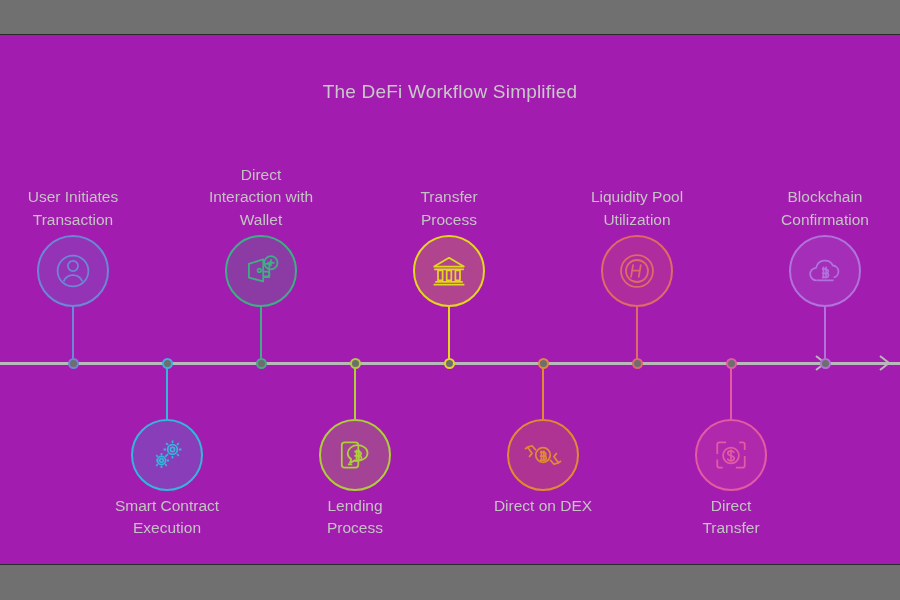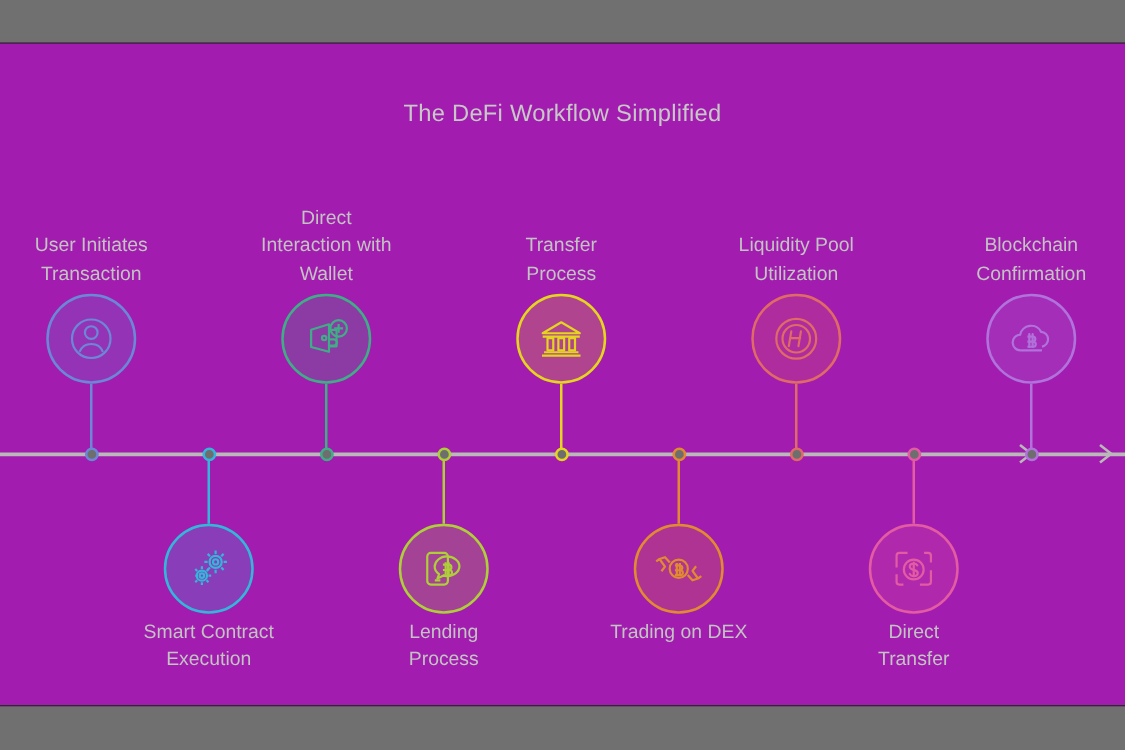--- a/index.html
+++ b/index.html
@@ -258,21 +258,21 @@
       <circle cx="20" cy="20" r="6.6"></circle>
       <path d="M18.6 15.8v8.6M20.8 15.8v8.6"></path>
       <path d="M17.2 17.6h4a1.8 1.8 0 0 1 0 3.5h-4M17.2 21.1h4.4a1.8 1.8 0 0 1 0 3.5h-4.4"></path>
       <path d="M13.5 15.5 10 11.6l-4 1.3 4 5.6-2.6 3.3"></path>
       <path d="M6 12.9 3.6 14.6"></path>
       <path d="M26.5 24.5 30 28.4l4-1.3-4-5.6 2.6-3.3"></path>
       <path d="M34 27.1l2.4-1.7"></path>
     </g>
           </svg>
         </div>
-        <div class="label">Trading on DEX</div>
+        <div class="label">Direct on DEX</div>
       </div>
       <div class="node up" style="left: 637px; top: 363px;">
         <div class="stem" style="height: 56px; background: rgb(223, 106, 102);"></div>
         <div class="axis-dot" style="border-color: rgb(223, 106, 102);"></div>
         <div class="bubble" style="border-color: rgb(223, 106, 102); color: rgb(223, 106, 102); background: rgba(223, 106, 102, 0.22);">
           <svg width="44" height="44" viewBox="0 0 40 40">
     <g fill="none" stroke="currentColor" stroke-width="1.6">
       <circle cx="20" cy="20" r="14.5"></circle>
       <circle cx="20" cy="20" r="10"></circle>
       <path d="M16.4 14.6 L14.6 25.4 M23.4 14.6 L21.6 25.4 M15.6 19.6h7.2" stroke-linecap="round"></path>

